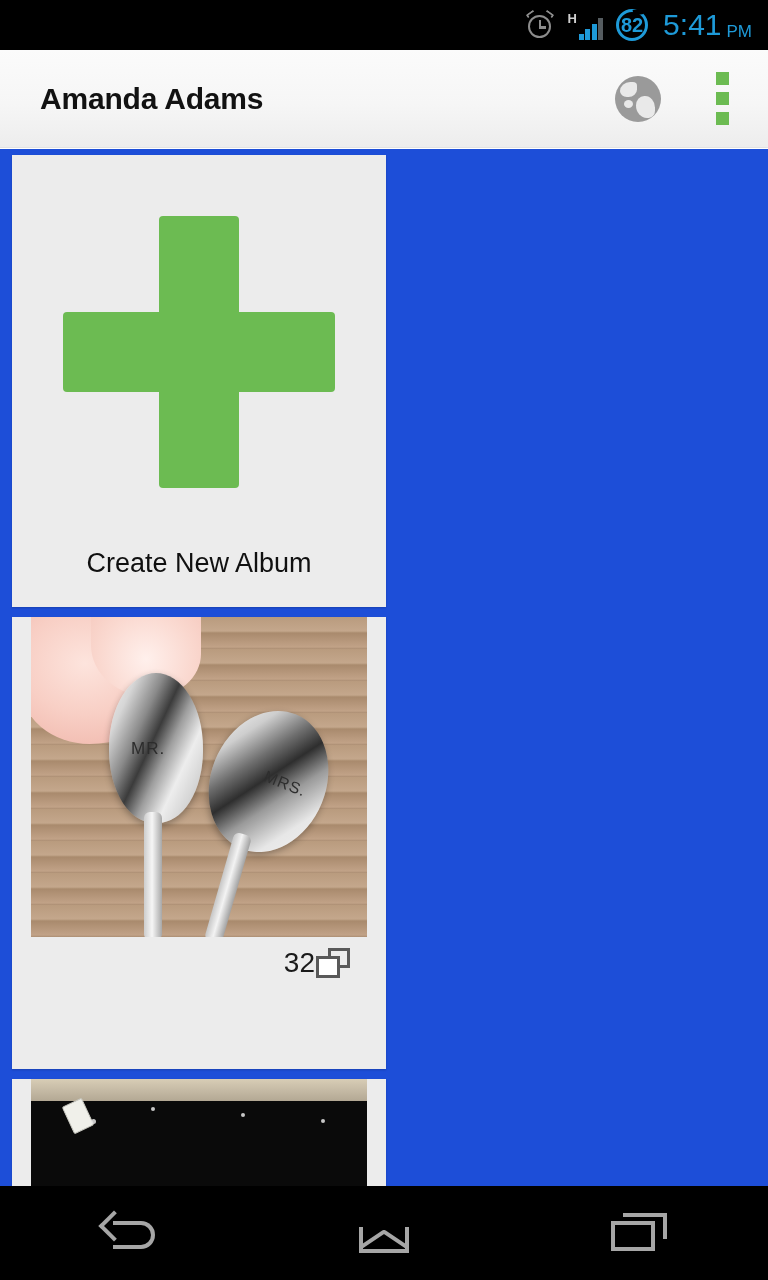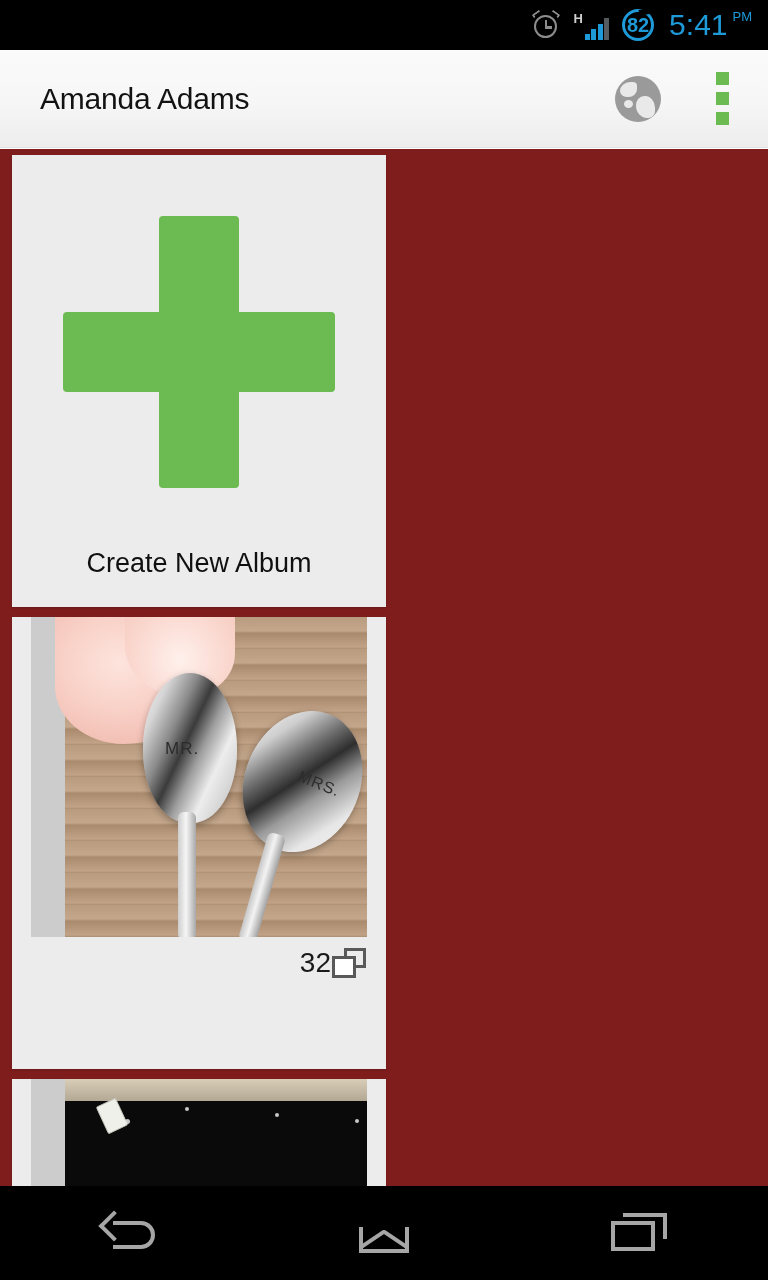--- a/index.html
+++ b/index.html
@@ -60,33 +60,33 @@
   }
   .battery-icon::after{
     content:""; position:absolute; top:-3px; right:2px;
     width:10px; height:6px; background:#000; transform:rotate(-10deg);
   }
   .battery-level{
     font-size:20px; font-weight:bold; color:#1e9ad8; line-height:1; z-index:2;text-align:right;
   }
   .clock{
     font-size:30px; color:#1e9ad8; letter-spacing:0px; line-height:1;
-    display:flex; align-items:flex-start; gap:5px; margin-left:2px;
-  }
-  .clock .ampm{ font-size:13px; }
+    display:flex; align-items:flex-end; gap:5px; margin-left:2px;
+  }
+  .clock .ampm{ font-size:17px; }
 
   
   .action-bar{
     position:absolute; top:50px; left:0; width:768px; height:98px;
     background:linear-gradient(to bottom,#fbfbfb 0%,#f6f6f6 55%,#ededed 100%);
     border-bottom:1px solid #e2e2e2;
     display:flex; align-items:center;
   }
   .app-title{
-    font-size:30px; font-weight:normal; color:#121212;
+    font-size:30px; font-weight:bold; color:#121212;
     margin-left:40px; letter-spacing:-0.2px; flex:1;
   }
   .globe-btn{
     width:60px; height:60px; display:flex; align-items:center; justify-content:center;
     margin-right:26px;
   }
   .globe{
     width:46px; height:46px; border-radius:50%; background:#9a9a9a;
     position:relative; overflow:hidden;
   }
@@ -104,41 +104,41 @@
   }
   .overflow-btn{
     width:56px; height:64px; display:flex; flex-direction:column;
     align-items:center; justify-content:center; gap:7px; margin-right:18px;
   }
   .overflow-btn span{ display:block; width:13px; height:13px; background:#6cbb52; }
 
   
   .grid{
     position:absolute; top:149px; left:0; width:768px; height:1037px;
-    background:#7f1d1d; padding:6px 6px 0 6px;
+    background:#1d4ed8; padding:6px 6px 0 6px;
     display:flex; flex-wrap:wrap; align-content:flex-start;
     overflow:hidden;
   }
   .card{
     width:374px; margin:0 6px 10px 6px;
     background:#ececec;
     box-shadow:0 1px 2px rgba(0,0,0,0.18);
     display:flex; flex-direction:column;
   }
   .card-title{
     font-size:27px; color:#111111; padding:14px 0 12px 20px;
     white-space:nowrap; overflow:hidden;
   }
   .thumb{
     width:336px; height:320px; margin:0 19px; position:relative; overflow:hidden;
     background:#cccccc;
   }
   .card-footer{
     height:52px; display:flex; align-items:center; justify-content:flex-end;
-    padding-right:20px; gap:0px;
+    padding-right:36px; gap:0px;
   }
   .count-num{ font-size:28px; color:#1a1a1a; line-height:1; }
   .stack-icon{ width:34px; height:30px; position:relative; margin-left:1px; }
   .stack-icon .back{
     position:absolute; right:0; top:0; width:22px; height:20px;
     border:3px solid #595959; background:#ececec;
   }
   .stack-icon .front{
     position:absolute; left:0; bottom:0; width:24px; height:22px;
     border:3px solid #595959; background:#ffffff;
@@ -157,21 +157,21 @@
     background:#6cbb52; border-radius:4px;
   }
   .create-label{
     font-size:27px; color:#101010; text-align:center; padding-bottom:28px;
   }
 
   
   .card-standard{ height:452px; }
 
   
-  .ph{ position:absolute; inset:0;margin-left:34px; }
+  .ph{ position:absolute; inset:0; }
 
   
   .ph-wedding{
     background:
       repeating-linear-gradient(to bottom,
         #b99b7e 0px,#c4a78c 14px,#a98a6d 16px,#c1a287 30px,#ab8d72 32px);
   }
   .ph-wedding .rose{
     position:absolute; left:-10px; top:-8px; width:160px; height:135px;
     background:radial-gradient(ellipse at 40% 40%,#fde4dd 0%,#f8cfc5 45%,#f2bdb2 75%,#eab4a8 100%);

